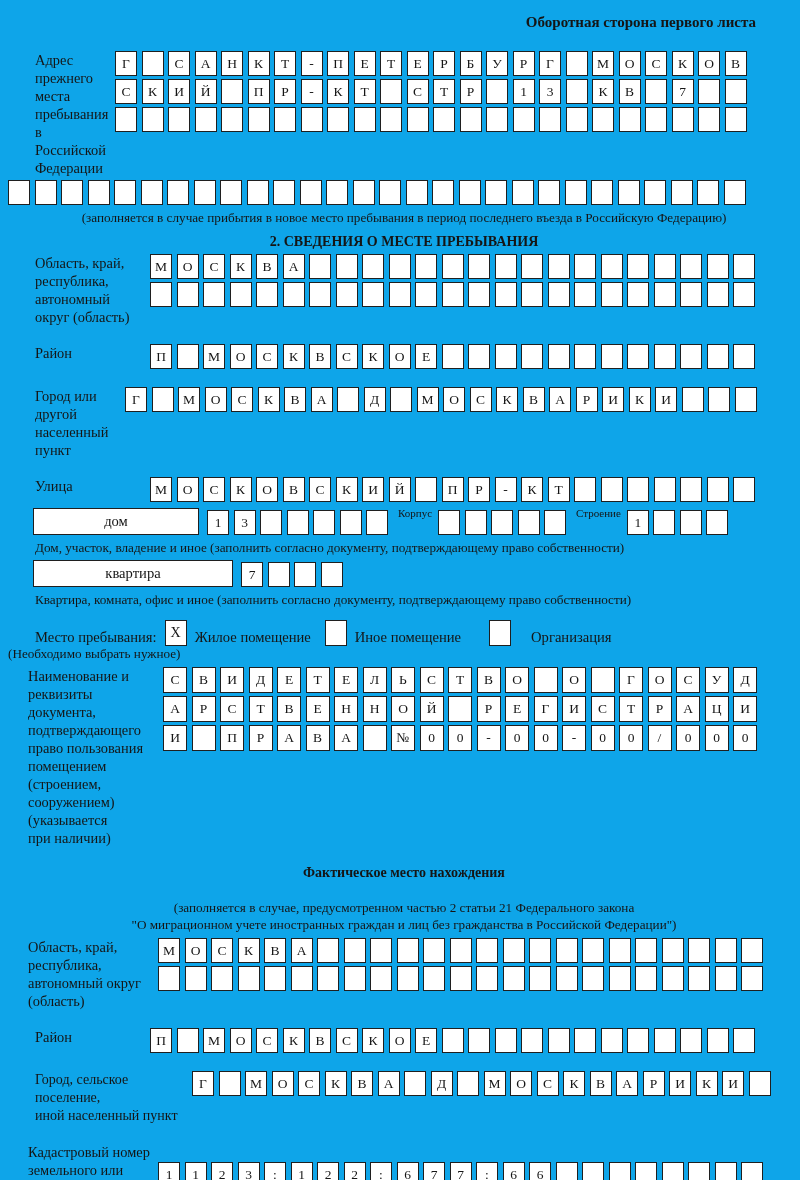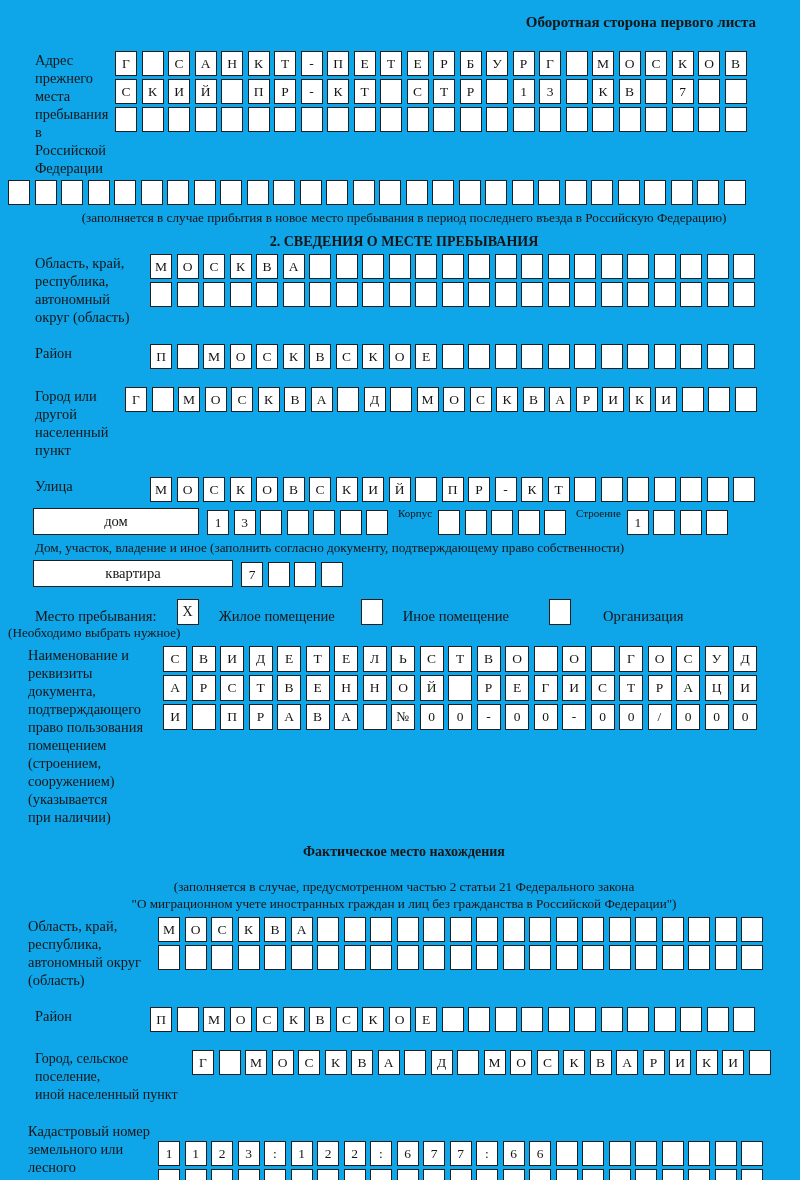--- a/index.html
+++ b/index.html
@@ -35,21 +35,21 @@
   .mt8{margin-top:8px}.mt20{margin-top:20px}
 
   .inline-row { display:flex; align-items:flex-end; }
   .wbox { border:1.6px solid #1f1f1f; height:27px; display:flex; align-items:center;
           justify-content:center; font-size:14.6px; background:#fff; flex:0 0 auto; }
   .dom-box { width:166px; margin-left:25px; }
   .kv-box  { width:200px; margin-left:25px; }
   .grp { margin-left:8px; }
   .glabel { font-size:11px; margin:0 6px 16px 10px; flex:0 0 auto; }
 
-  .stay { padding-left:27px; font-size:14.6px;gap:12px; }
+  .stay { padding-left:27px; font-size:14.6px; }
   .chk { width:22px; height:26px; border:1.6px solid #1f1f1f; display:flex; align-items:center;
          justify-content:center; font-size:14px; flex:0 0 auto; background:#fff; }
   .stay .opt-label { margin:16px 14px 0 8px; }
   .hint { font-size:13.2px; }
 
   .cad-offset { margin-top:19px; }
   .stamp-box { width:362px; height:177px; border:2px solid #111; margin-left:387px; background:#fff; }
 </style>
 </head>
 <body>
@@ -357,20 +357,21 @@
 
   <div class="inline-row mt4">
     <div class="wbox kv-box">квартира</div>
     <div class="cells grp">
         <span class="cell">7</span>
         <span class="cell"></span>
         <span class="cell"></span>
         <span class="cell"></span>
       </div>
   </div>
+  <div class="note noteL mt4">Квартира, комната, офис и иное (заполнить согласно документу, подтверждающему право собственности)</div>
 
   <div class="inline-row stay mt5">
     <span>Место пребывания:</span>
     <span class="chk" style="margin-left:8px">X</span>
     <span class="opt-label">Жилое помещение</span>
     <span class="chk"></span>
     <span class="opt-label">Иное помещение</span>
     <span class="chk" style="margin-left:14px"></span>
     <span class="opt-label" style="margin-left:20px">Организация</span>
   </div>

